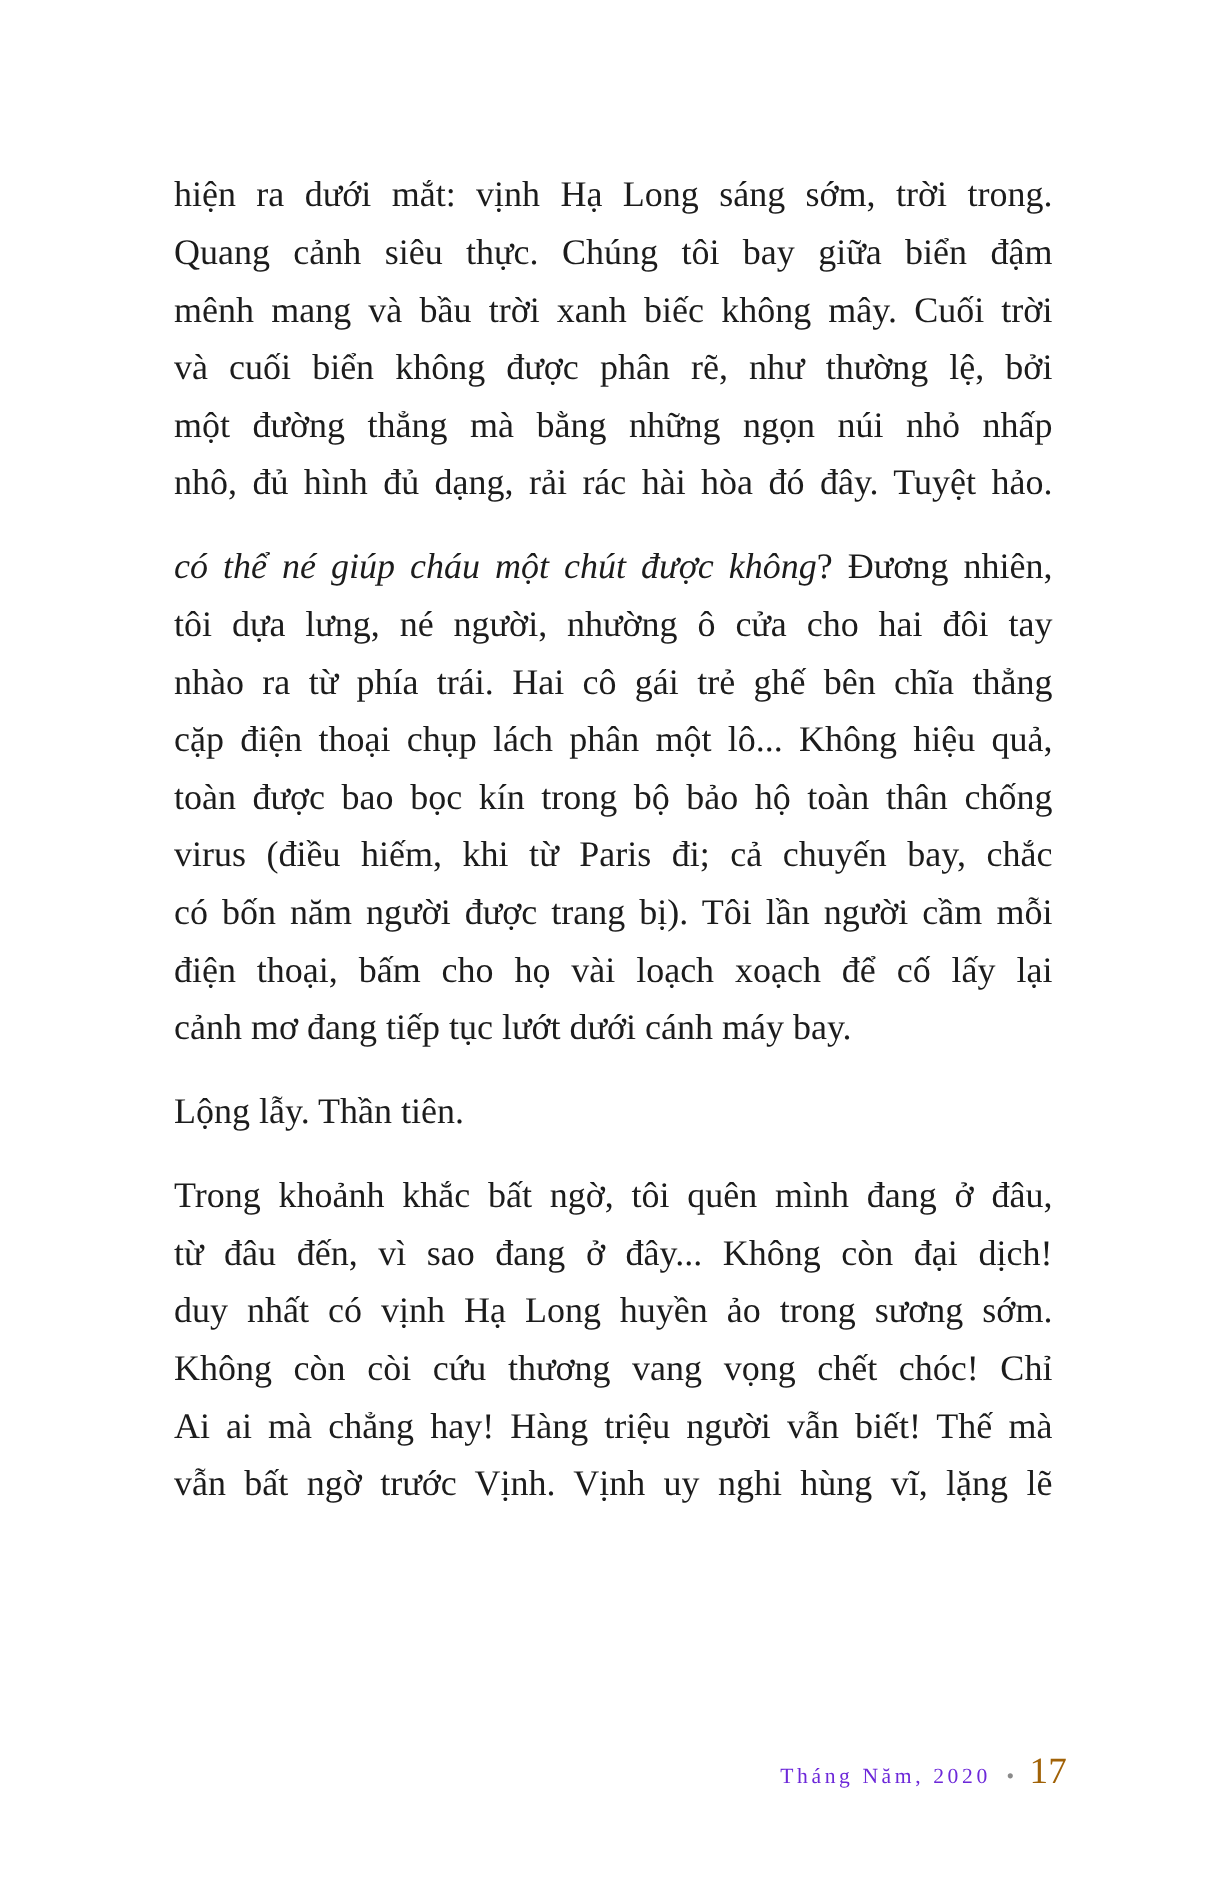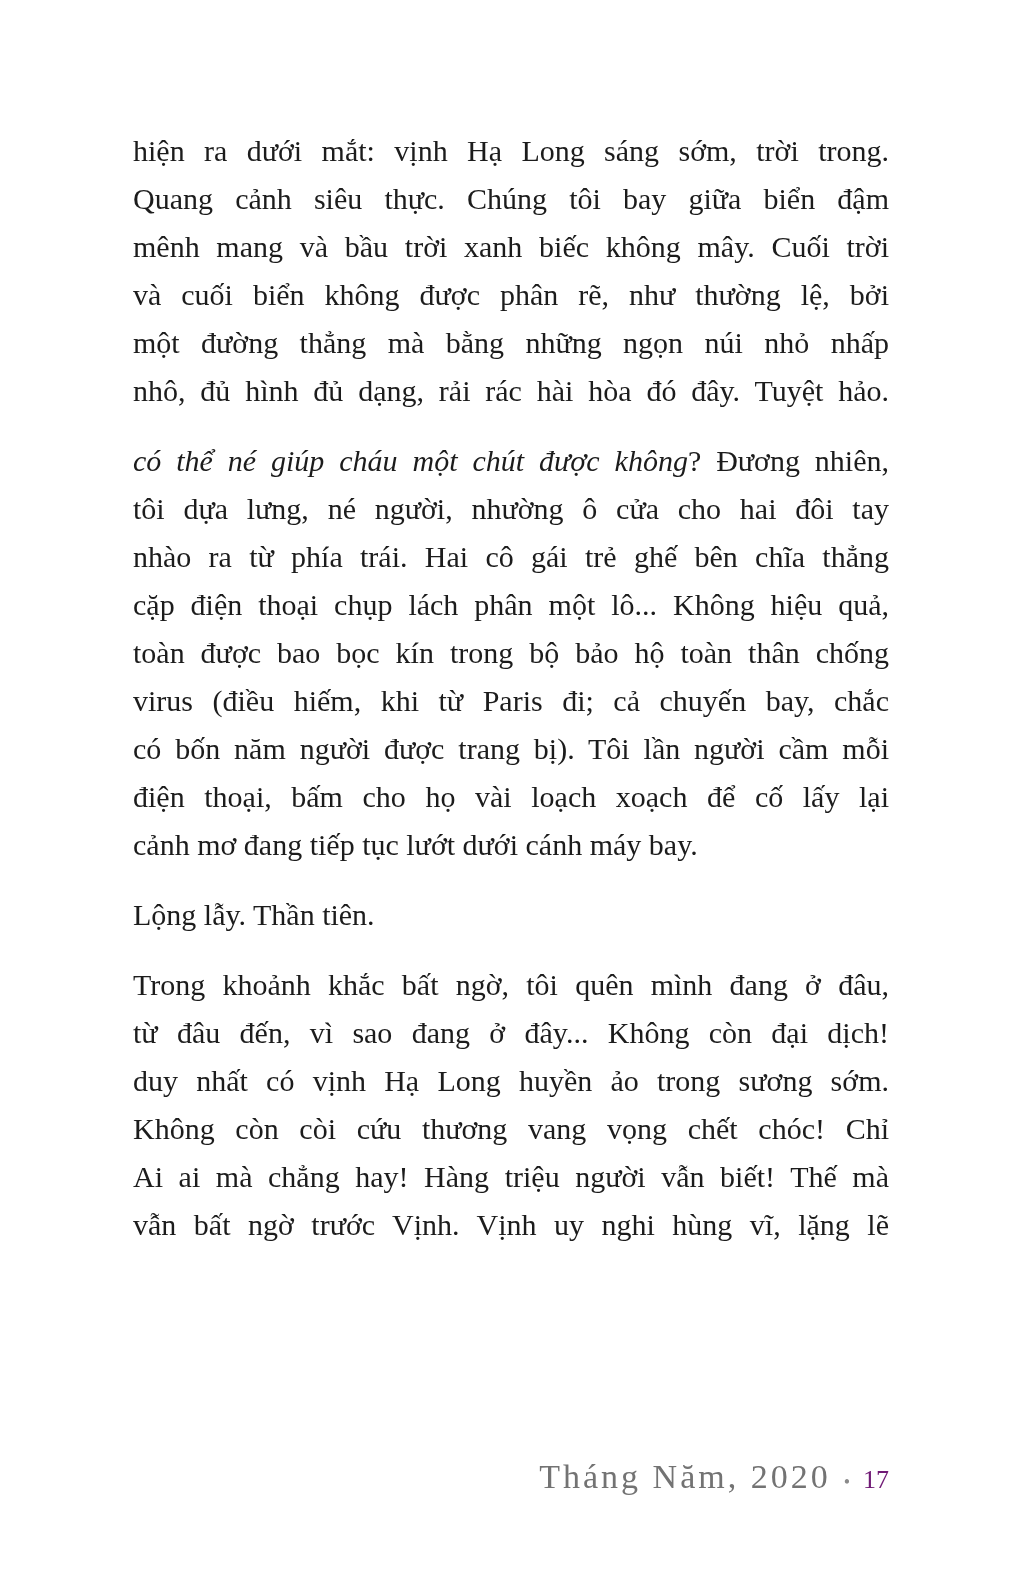--- a/index.html
+++ b/index.html
@@ -17,21 +17,21 @@
     overflow: hidden;
   }
   .body-text {
     position: absolute;
     left: 133px;
     top: 127px;
     width: 756px;
     font-size: 30px;
     line-height: 48px;
   }
-  .paragraph { margin: 0; }
+  .paragraph { margin: 12px; }
   .paragraph + .paragraph { margin-top: 22px; }
   .text-line {
     text-align: justify;
     text-align-last: justify;
   }
   .text-line.flush {
     text-align: left;
     text-align-last: left;
   }
   .text-line .it { font-style: italic; }
@@ -39,31 +39,31 @@
     position: absolute;
     left: 133px;
     top: 1458px;
     width: 756px;
     display: flex;
     justify-content: flex-end;
     align-items: baseline;
     gap: 13px;
   }
   .footer-date {
-    font-size: 34px;
+    font-size: 18px;
     letter-spacing: 3px;
-    color: #737373;
+    color: #6d28d9;
   }
   .footer-sep {
     font-size: 18px;
     color: #8a8a8a;
   }
   .footer-num {
-    font-size: 26px;
-    color: #701a75;
+    font-size: 31px;
+    color: #a16207;
   }
 </style>
 </head>
 <body>
 
 <div class="page">
 
   <div class="body-text" id="body-text">
       <div class="paragraph">
         <div class="text-line"><span>hiện ra dưới mắt: vịnh Hạ Long sáng sớm, trời trong.</span></div>

